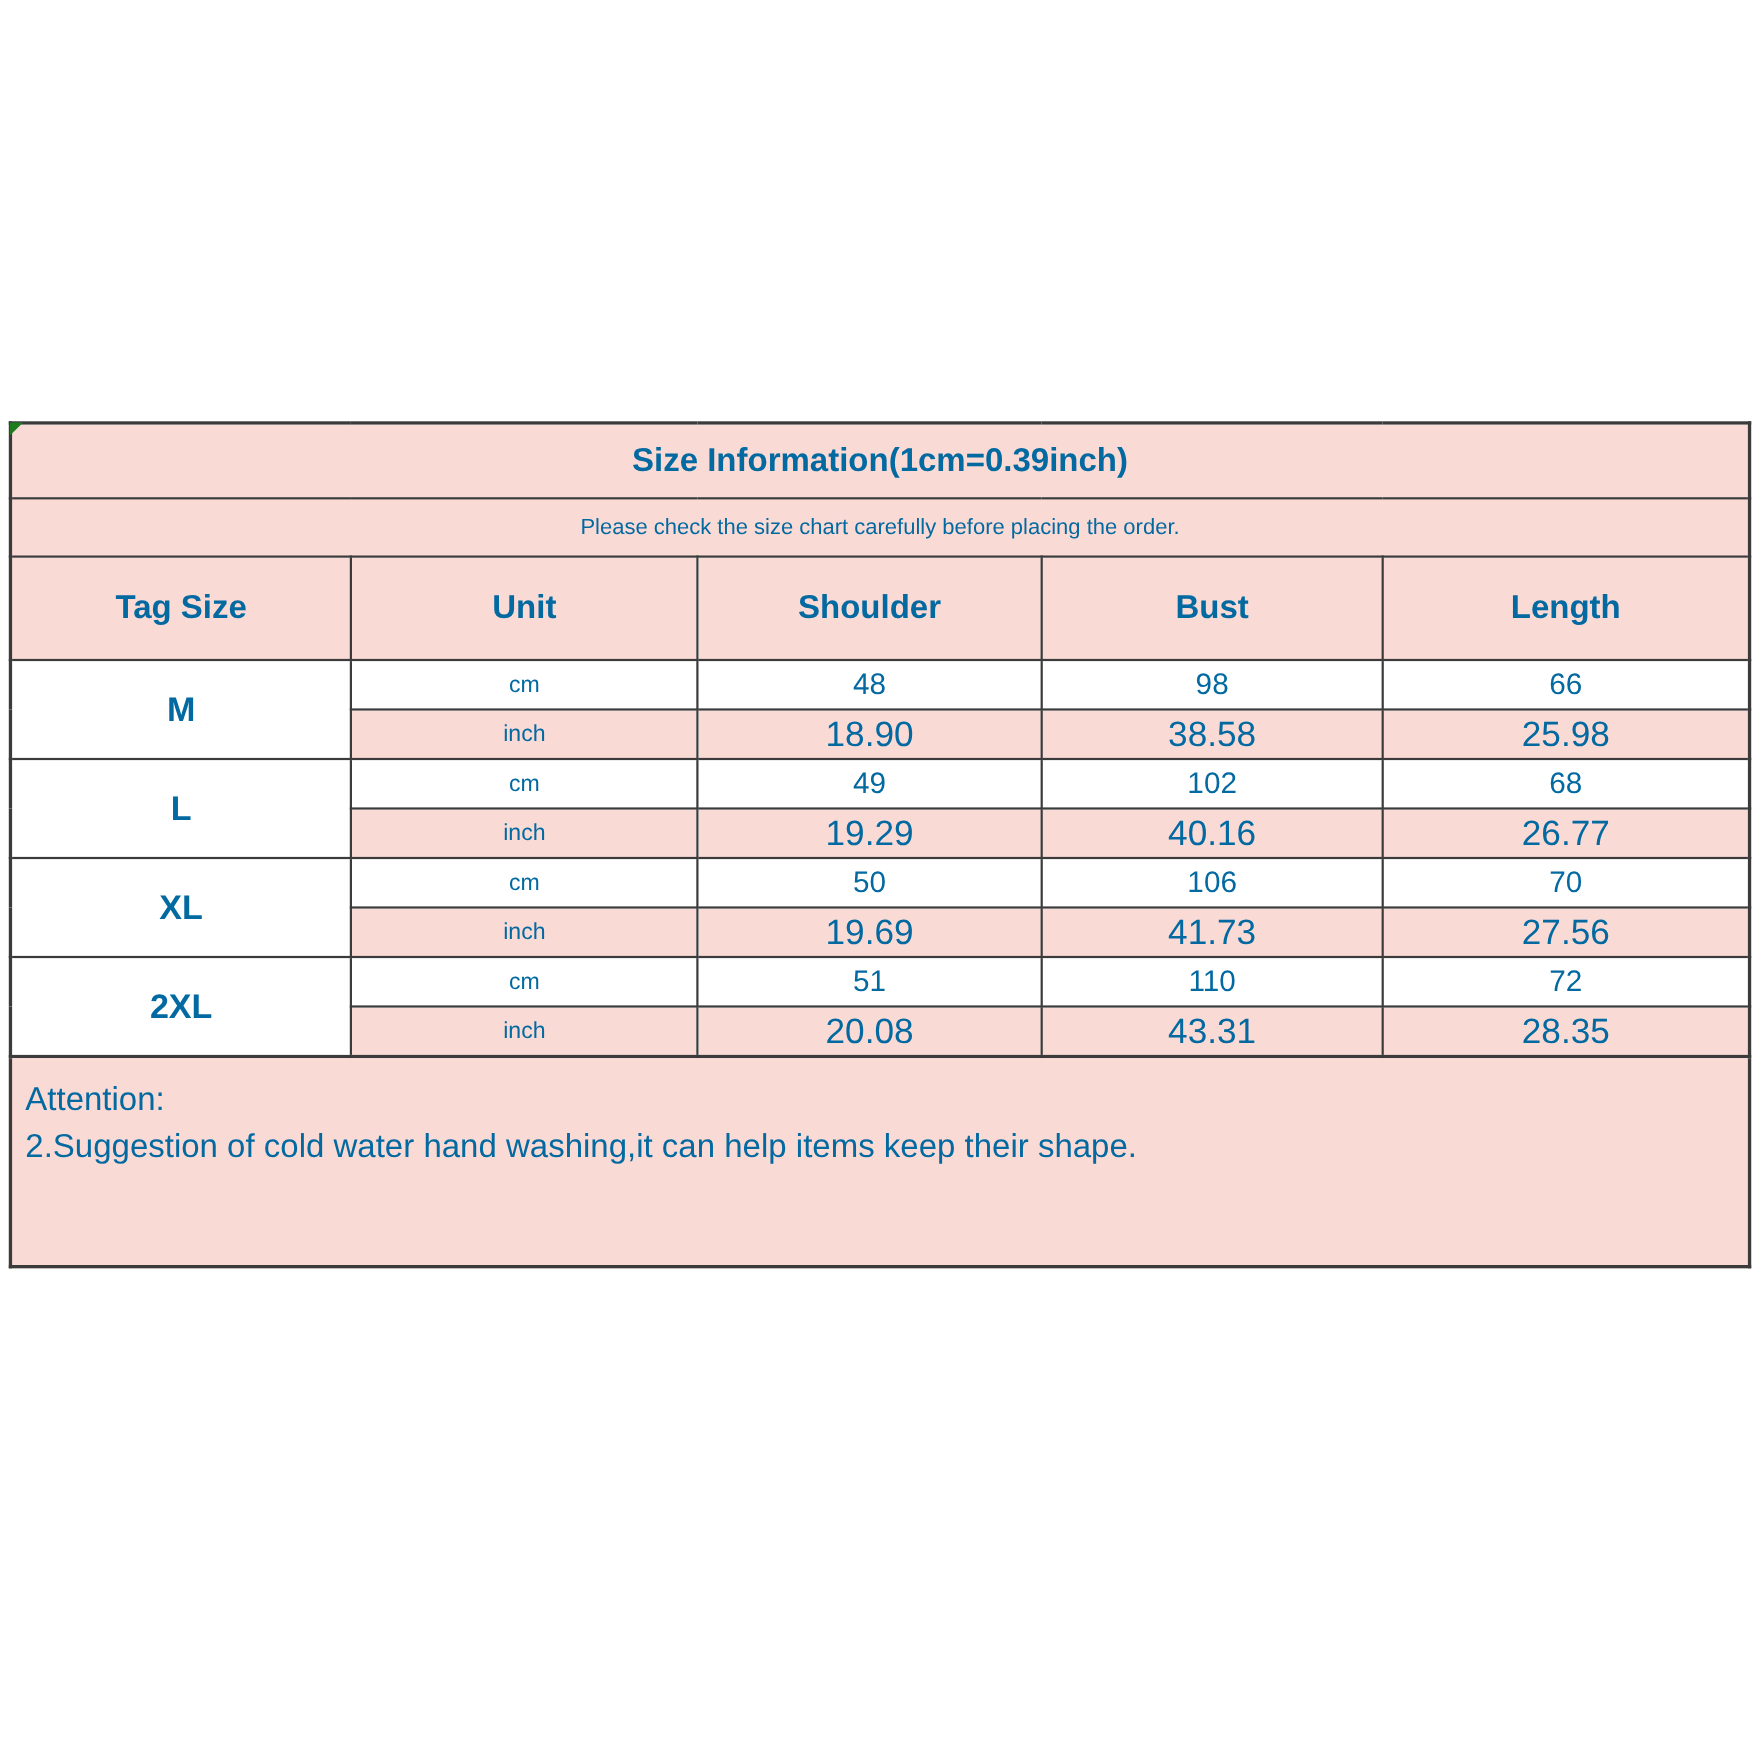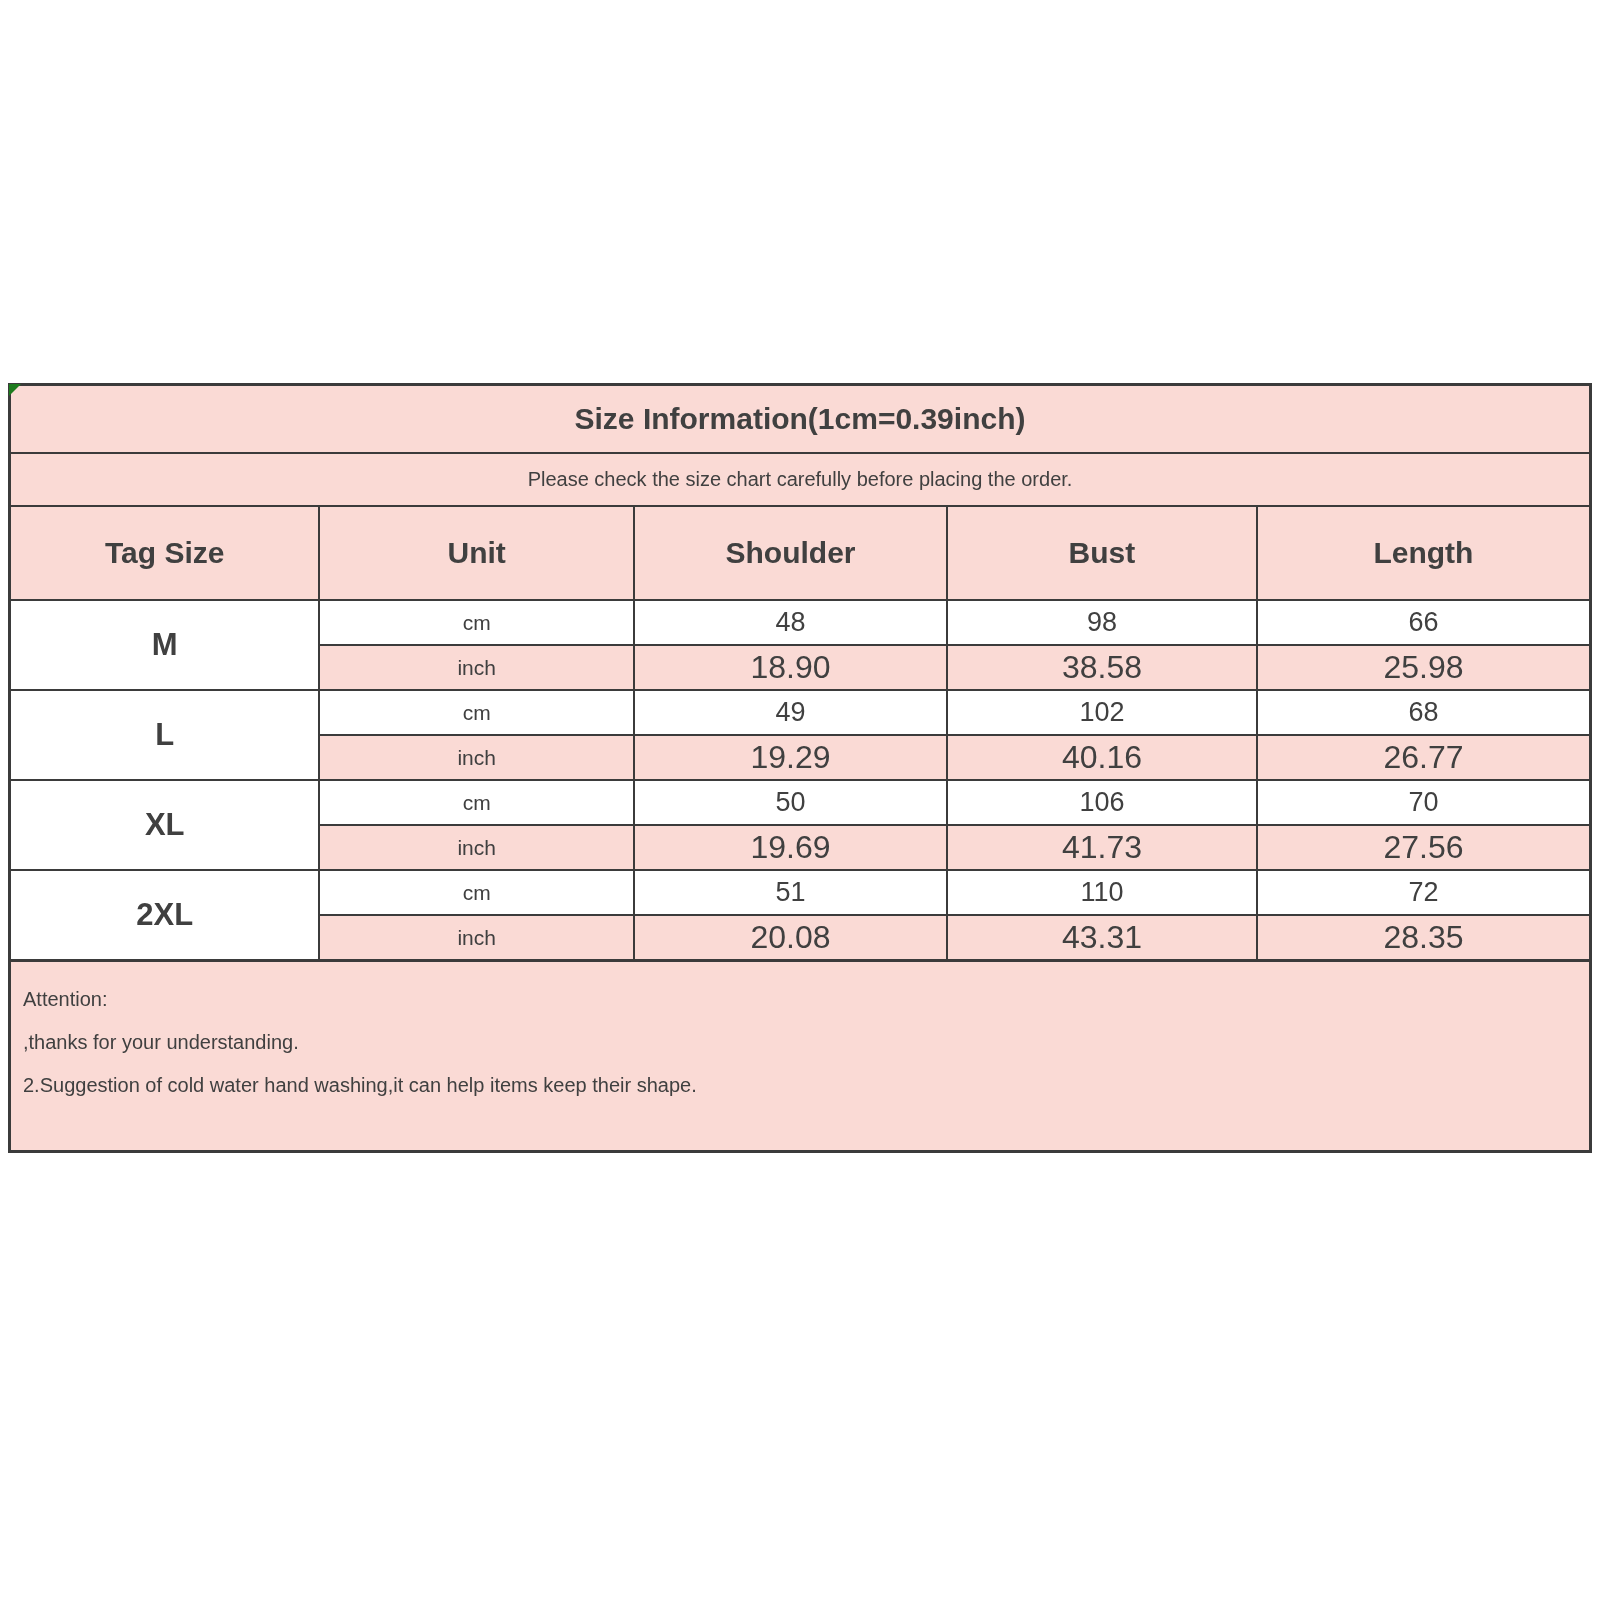--- a/index.html
+++ b/index.html
@@ -6,21 +6,21 @@
     margin: 0;
     padding: 0;
     background: #ffffff;
   }
   .canvas {
     position: relative;
     width: 1600px;
     height: 1600px;
     background: #ffffff;
     font-family: "Liberation Sans", sans-serif;
-    color: #404040;
+    color: #0369a1;
     overflow: hidden;
   }
   .table-wrap {
     position: absolute;
     left: 8px;
     top: 383px;
     width: 1584px;
   }
   .corner-marker {
     position: absolute;
@@ -90,21 +90,21 @@
   }
   td.unit-cell {
     font-size: 21px;
   }
   .attention {
     border: 3px solid #3b3b3b;
     border-top: none;
     background: #fadad5;
     padding: 16px 12px 12px 12px;
     min-height: 160px;
-    font-size: 20px;
+    font-size: 30px;
     line-height: 43px;
     text-align: left;
   }
   .attention .justify-line {
     text-align: justify;
     text-align-last: justify;
   }
 </style>
 </head>
 <body>
@@ -192,17 +192,16 @@
         <td class="unit-cell">inch</td>
         <td>20.08</td>
         <td>43.31</td>
         <td>28.35</td>
       </tr>
     </tbody>
       </table>
 
     <div class="attention">
       <div>Attention:</div>
-      <div>,thanks for your understanding.</div>
       <div>2.Suggestion of cold water hand washing,it can help items keep their shape.</div>
     </div>
   </div>
 </div>
 
 </body></html>

